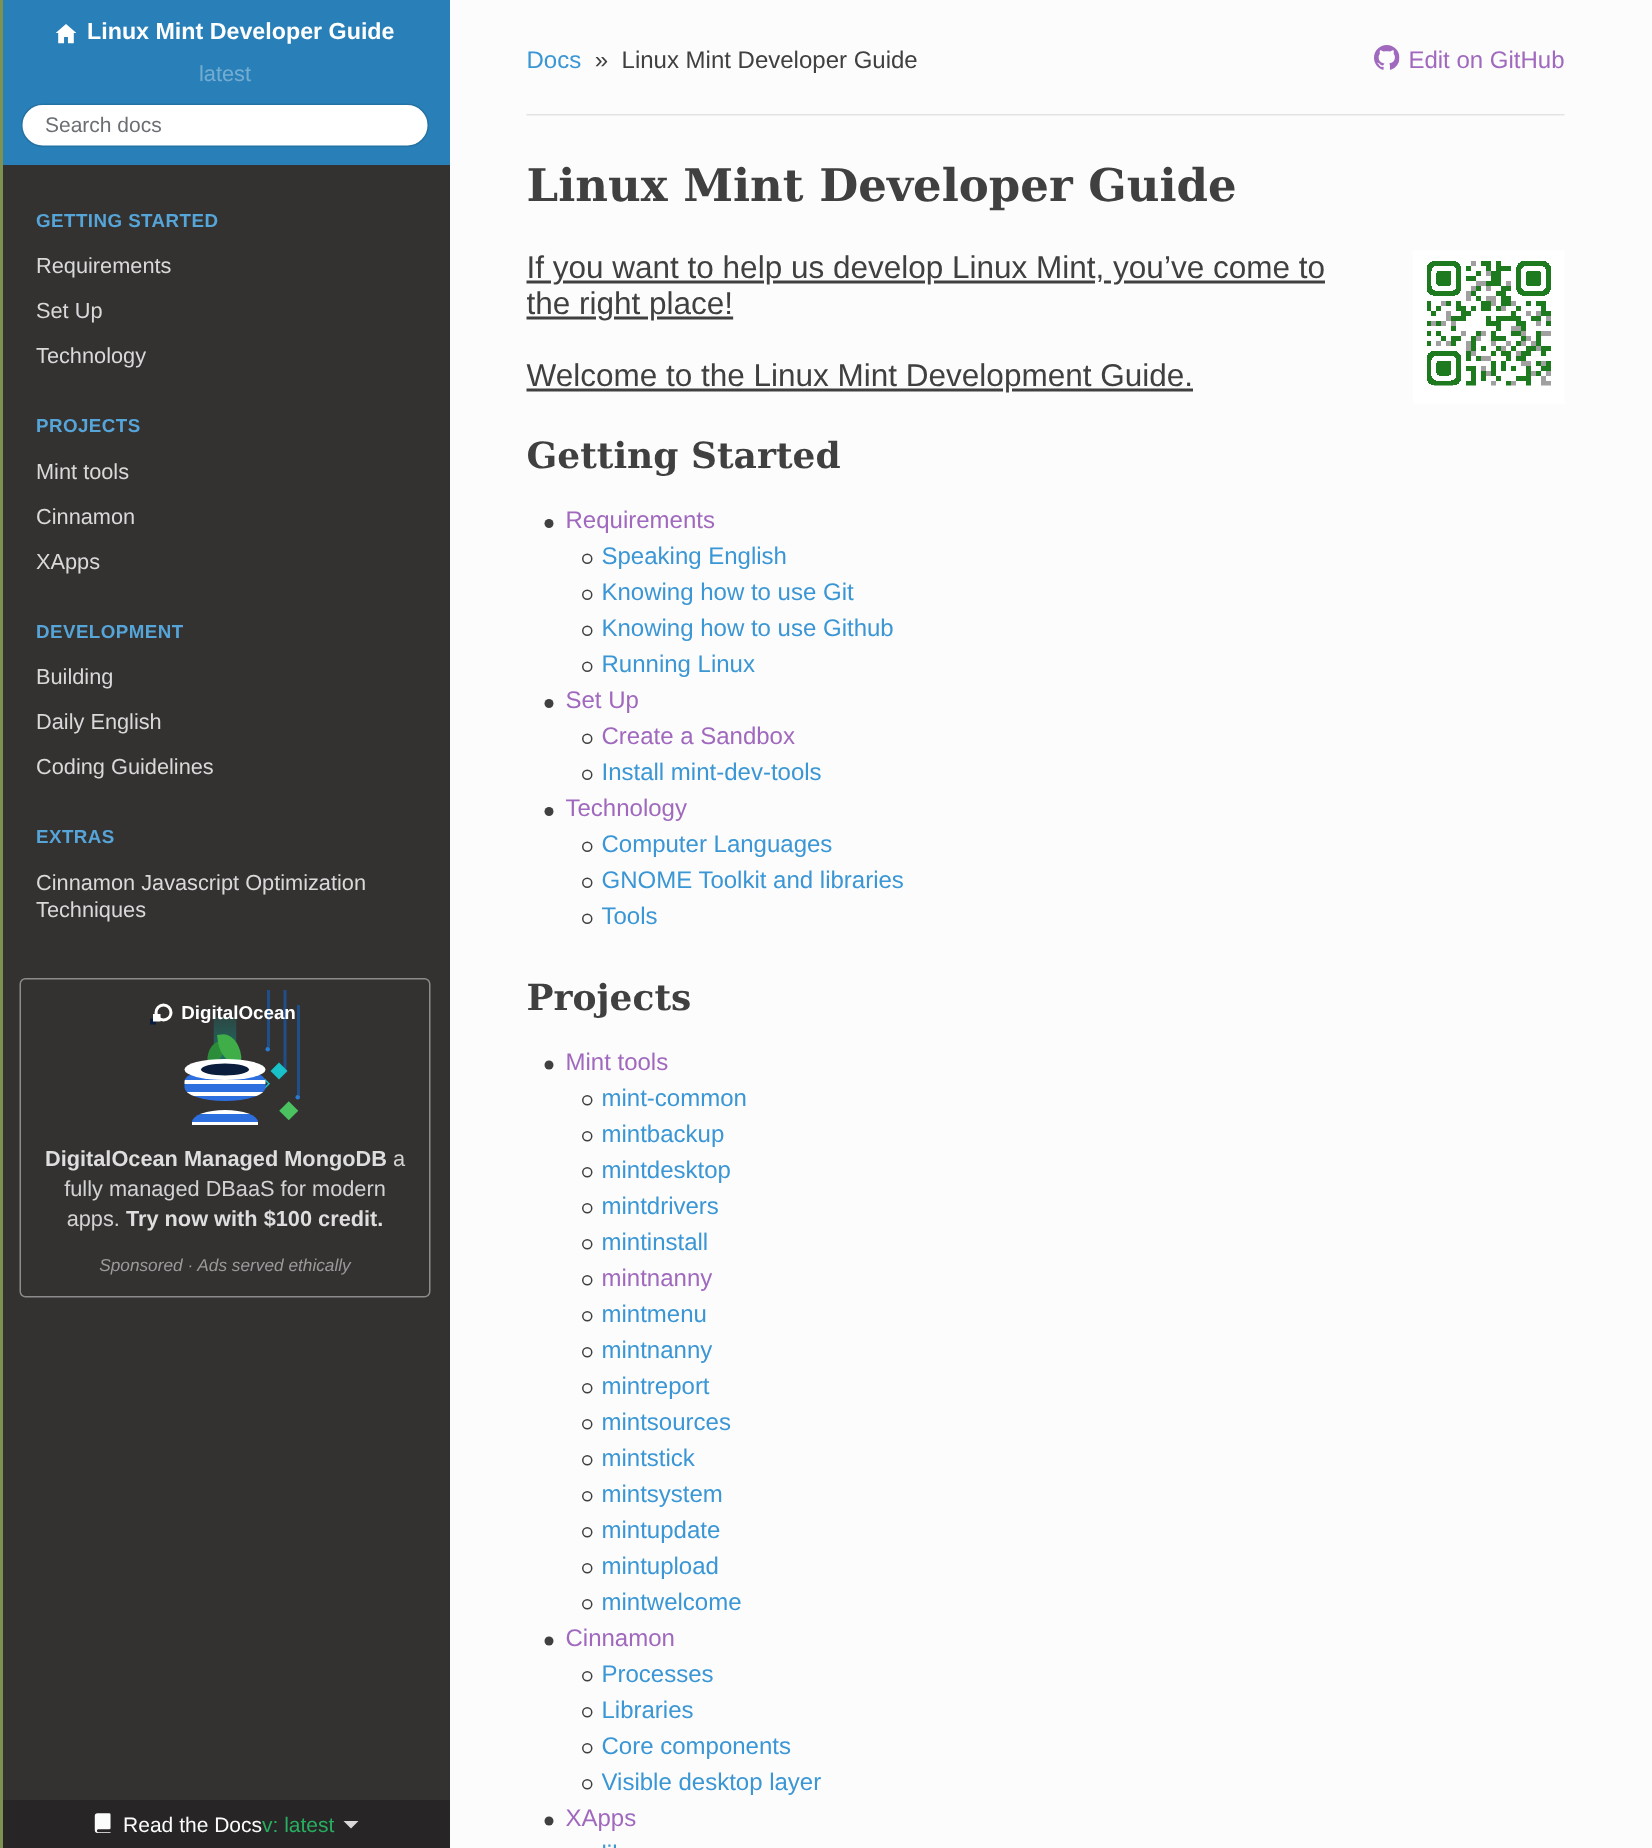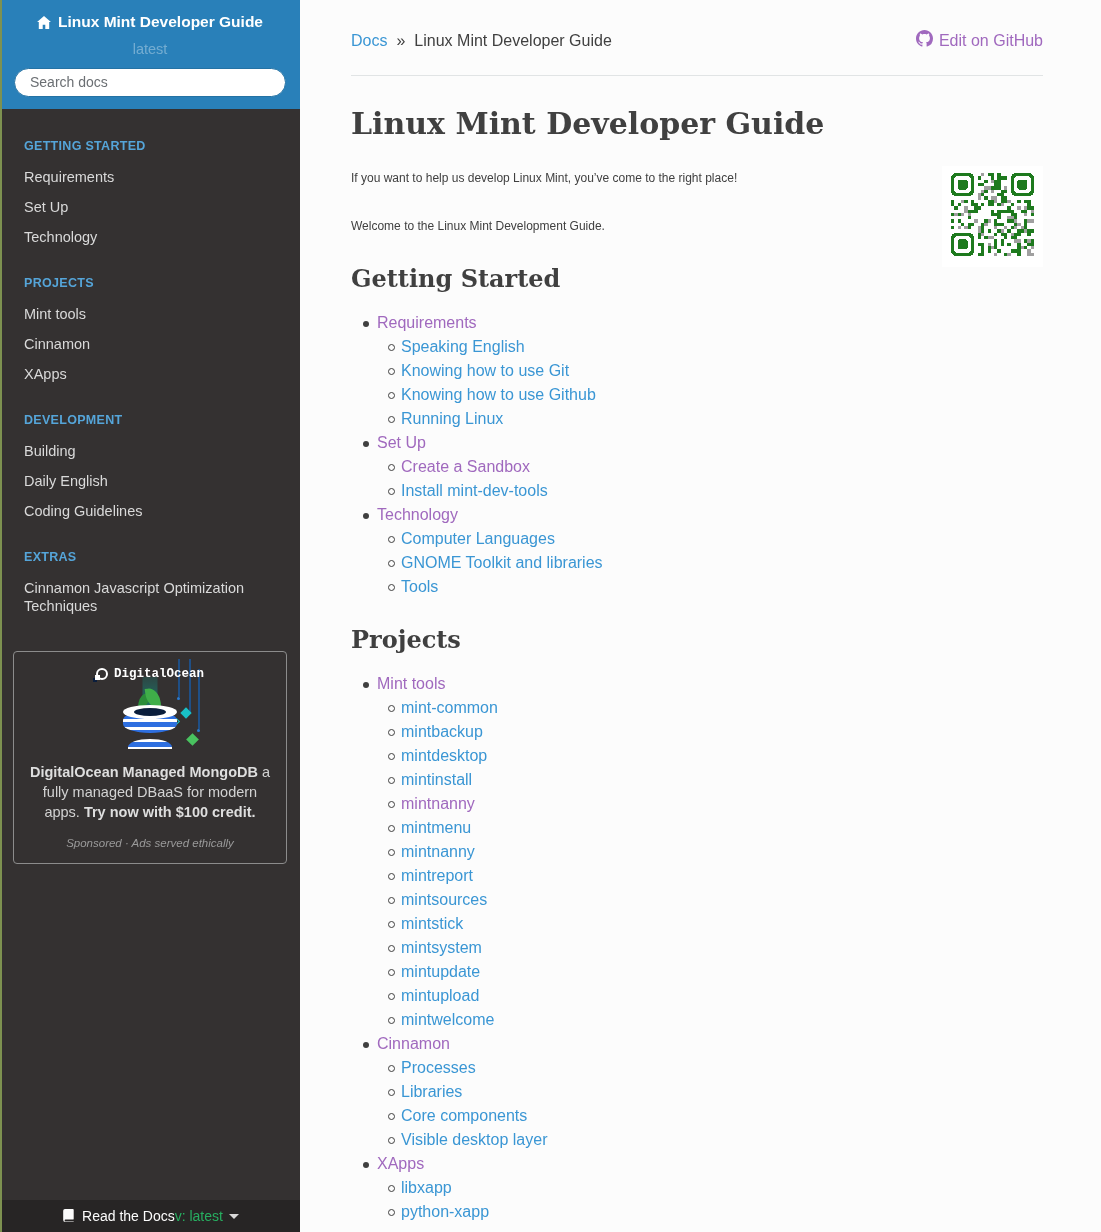--- a/index.html
+++ b/index.html
@@ -29,21 +29,21 @@
 
   .side-nav { padding-top:8px; }
   .nav-caption { color:#55a5d9; font-weight:bold; font-size:12.5px; padding:24px 24px 9px; margin:0; letter-spacing:.3px; }
   .side-nav .nav-caption:first-child { padding-top:22px; }
   .side-list { list-style:none; margin:0; padding:0; }
   .side-list a { display:block; color:#d9d9d9; font-size:14.5px; line-height:18px; padding:6px 24px; }
 
   
   .ad-card { margin:30px 13px 0; border:1px solid #8c8c8c; border-radius:4px; padding:6px 11px 14px; text-align:center; }
   .ad-img { width:120px; height:90px; margin:1px auto 13px; position:relative; overflow:hidden; display:block;
-    background:radial-gradient(90px 50px at 50% 108%, #16356b 0%, #0d2platform 0%, #102a55 40%, #0a1d3c 72%), #0a1d3c;font-family:Liberation Mono, monospace; }
+    background:radial-gradient(90px 50px at 50% 108%, #16356b 0%, #0d2platform 0%, #102a55 40%, #0a1d3c 72%), #0a1d3c; }
   .do-beam { position:absolute; left:50%; top:18px; transform:translateX(-50%); width:15px; height:42px;
     background:linear-gradient(180deg, rgba(0,196,176,0.15), rgba(0,196,176,0.55)); }
   .do-logo-row { position:absolute; top:8px; left:0; width:100%; display:flex; justify-content:center; align-items:center; gap:6px; }
   .do-mark { width:12px; height:12px; border:2.5px solid #fff; border-radius:50%; position:relative; }
   .do-mark::after { content:''; position:absolute; left:-2.5px; bottom:-2.5px; width:5px; height:5px; background:#fff; }
   .do-mark::before { content:''; position:absolute; left:-4.5px; bottom:-4.5px; width:4px; height:4px; background:#0a1d3c; }
   .do-brand { color:#fff; font-weight:bold; font-size:12.5px; }
   .do-leaf { position:absolute; left:56px; top:29px; width:14px; height:20px; background:#3fae49;
     border-radius:0 100% 4px 100%; transform:rotate(-8deg); }
   .do-leaf2 { position:absolute; left:49px; top:34px; width:10px; height:15px; background:#2b8d3a;
@@ -72,21 +72,21 @@
   .main { margin-left:300px; padding:30px 58px 0 51px; }
   .crumb-row { display:flex; align-items:center; font-size:16px; }
   .crumb-link { color:#3a96d4; }
   .crumb-sep { margin:0 9px; color:#404040; }
   .crumb-current { color:#404040; }
   .edit-link { margin-left:auto; color:#a069be; display:inline-flex; align-items:center; gap:6px; }
   .rule { border:none; border-top:1px solid #e1e4e5; margin:24px 0 0; }
 
   h1.doc-title { font-family:"DejaVu Serif", serif; font-weight:700; font-size:30px; line-height:35px; margin:30px 0 25px; color:#404040; }
   .doc-h2 { font-family:"DejaVu Serif", serif; font-weight:700; font-size:24px; line-height:29px; margin:26px 0 18px; color:#404040; }
-  .doc-p { font-size:12px; line-height:24px; margin:0 0 24px; }
+  .doc-p { font-size:21px; line-height:24px; margin:0 0 24px;text-decoration:underline; }
   .qr-box { float:right; background:#ffffff; padding:7px; margin:0 0 12px 24px; }
 
   ul.toc { list-style:none; margin:0 0 24px; padding:0 0 0 16px; }
   ul.toc li { position:relative; padding-left:10px; line-height:24px; font-size:16px; }
   ul.toc > li::before { content:''; position:absolute; left:-4px; top:9.5px; width:6px; height:6px; border-radius:50%; background:#404040; }
   ul.toc ul { list-style:none; margin:0; padding:0 0 0 14px; }
   ul.toc ul li::before { content:''; position:absolute; left:-3px; top:9px; width:5px; height:5px; border-radius:50%;
     background:transparent; border:1.2px solid #404040; }
   a.toc-link { color:#3a96d4; }
   a.toc-link.visited { color:#a069be; }
@@ -452,20 +452,21 @@
             <li><a class="toc-link">GNOME Toolkit and libraries</a></li>
             <li><a class="toc-link">Tools</a></li>
           </ul></li>
       </ul>
       <h2 class="doc-h2">Projects</h2>
       <ul class="toc">
         <li><a class="toc-link visited">Mint tools</a><ul>
             <li><a class="toc-link">mint-common</a></li>
             <li><a class="toc-link">mintbackup</a></li>
             <li><a class="toc-link">mintdesktop</a></li>
+            <li><a class="toc-link">mintdrivers</a></li>
             <li><a class="toc-link">mintinstall</a></li>
             <li><a class="toc-link visited">mintnanny</a></li>
             <li><a class="toc-link">mintmenu</a></li>
             <li><a class="toc-link">mintnanny</a></li>
             <li><a class="toc-link">mintreport</a></li>
             <li><a class="toc-link">mintsources</a></li>
             <li><a class="toc-link">mintstick</a></li>
             <li><a class="toc-link">mintsystem</a></li>
             <li><a class="toc-link">mintupdate</a></li>
             <li><a class="toc-link">mintupload</a></li>

